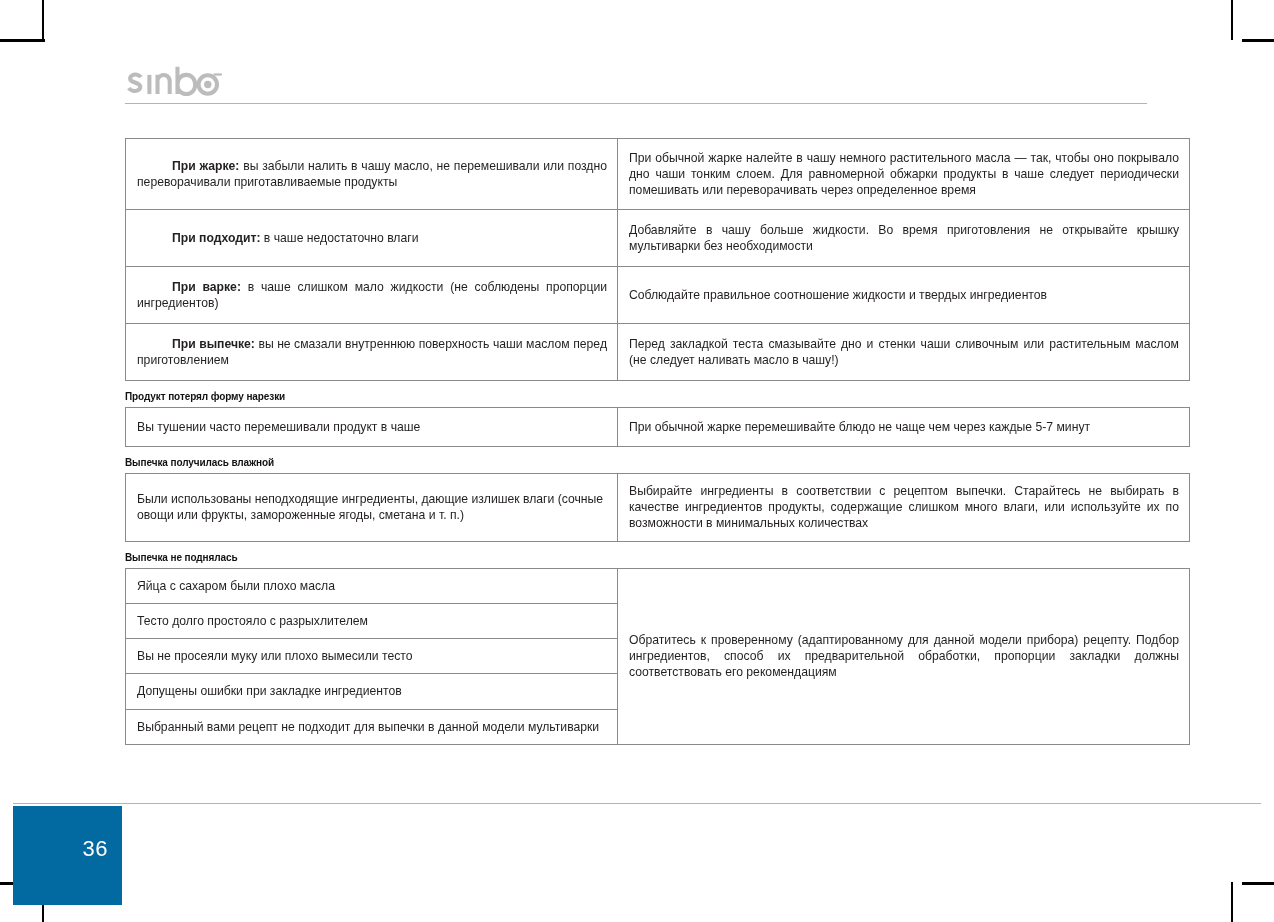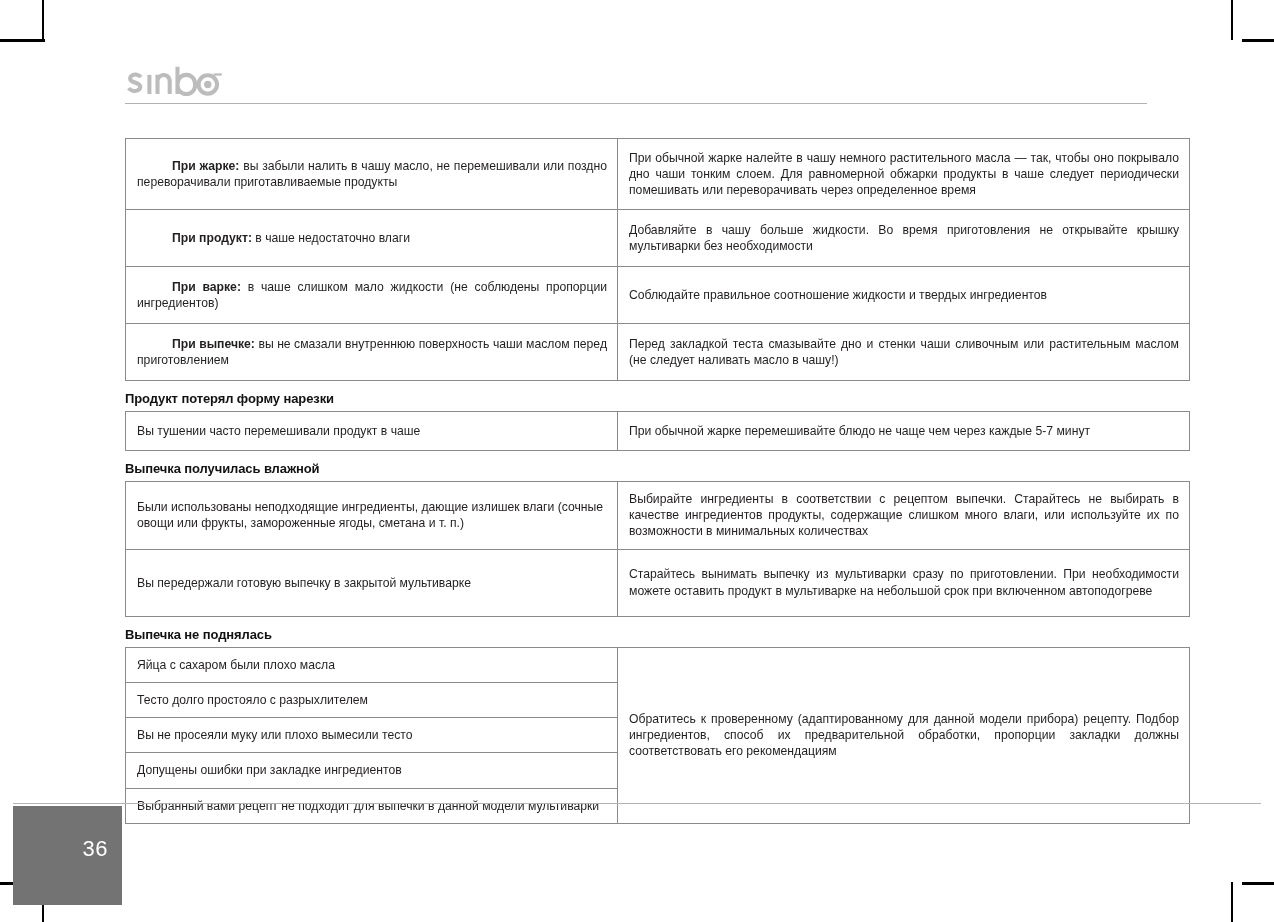--- a/index.html
+++ b/index.html
@@ -56,21 +56,21 @@
 
   
   .content {
     position: absolute;
     left: 125px;
     top: 138px;
     width: 1022px;
   }
 
   h2.section-heading {
-    font-size: 13px;
+    font-size: 10px;
     font-weight: bold;
     margin: 10px 0 5px 0;
     letter-spacing: -0.1px;
     color: #121212;
   }
 
   table.qa {
     width: 1022px;
     border-collapse: collapse;
     table-layout: fixed;
@@ -113,21 +113,21 @@
     width: 1248px;
     height: 1px;
     background: #b3b3b3;
   }
   .page-number-block {
     position: absolute;
     left: 13px;
     top: 806px;
     width: 109px;
     height: 99px;
-    background: #737373;
+    background: #0369a1;
   }
   .page-number {
     position: absolute;
     right: 14px;
     top: 30px;
     font-size: 22px;
     color: #ffffff;
     font-family: "Liberation Sans", "DejaVu Sans", sans-serif;
     letter-spacing: 0.5px;
   }
@@ -166,21 +166,21 @@
 
 <div class="content">
 
   <table class="qa t1">
     <tbody>
       <tr>
         <td class="col-left justify"><span class="b">При жарке:</span><span> вы забыли налить в чашу масло, не перемешивали или поздно переворачивали приготавливаемые продукты</span></td>
         <td class="col-right justify">При обычной жарке налейте в чашу немного растительного масла — так, чтобы оно покрывало дно чаши тонким слоем. Для равномерной обжарки продукты в чаше следует периодически помешивать или переворачивать через определенное время</td>
       </tr>
       <tr>
-        <td class="col-left justify"><span class="b">При продукт:</span><span> в чаше недостаточно влаги</span></td>
+        <td class="col-left justify"><span class="b">При подходит:</span><span> в чаше недостаточно влаги</span></td>
         <td class="col-right justify">Добавляйте в чашу больше жидкости. Во время приготовления не открывайте крышку мультиварки без необходимости</td>
       </tr>
       <tr>
         <td class="col-left justify"><span class="b">При варке:</span><span> в чаше слишком мало жидкости (не соблюдены пропорции ингредиентов)</span></td>
         <td class="col-right justify">Соблюдайте правильное соотношение жидкости и твердых ингредиентов</td>
       </tr>
       <tr>
         <td class="col-left justify"><span class="b">При выпечке:</span><span> вы не смазали внутреннюю поверхность чаши маслом перед приготовлением</span></td>
         <td class="col-right justify">Перед закладкой теста смазывайте дно и стенки чаши сливочным или растительным маслом (не следует наливать масло в чашу!)</td>
       </tr>
@@ -196,24 +196,20 @@
       </tr>
     </tbody>
   </table>
 
   <h2 class="section-heading">Выпечка получилась влажной</h2>
   <table class="qa t3">
     <tbody>
       <tr>
         <td class="col-left">Были использованы неподходящие ингредиенты, дающие излишек влаги (сочные овощи или фрукты, замороженные ягоды, сметана и т. п.)</td>
         <td class="col-right justify">Выбирайте ингредиенты в соответствии с рецептом выпечки. Старайтесь не выбирать в качестве ингредиентов продукты, содержащие слишком много влаги, или используйте их по возможности в минимальных количествах</td>
-      </tr>
-      <tr>
-        <td class="col-left">Вы передержали готовую выпечку в закрытой мультиварке</td>
-        <td class="col-right justify">Старайтесь вынимать выпечку из мультиварки сразу по приготовлении. При необходимости можете оставить продукт в мультиварке на небольшой срок при включенном автоподогреве</td>
       </tr>
     </tbody>
   </table>
 
   <h2 class="section-heading">Выпечка не поднялась</h2>
   <table class="qa t4">
     <tbody>
       <tr>
         <td class="col-left">Яйца с сахаром были плохо масла</td>
         <td class="col-right merged justify" rowspan="5">Обратитесь к проверенному (адаптированному для данной модели прибора) рецепту. Подбор ингредиентов, способ их предварительной обработки, пропорции закладки должны соответствовать его рекомендациям</td>

